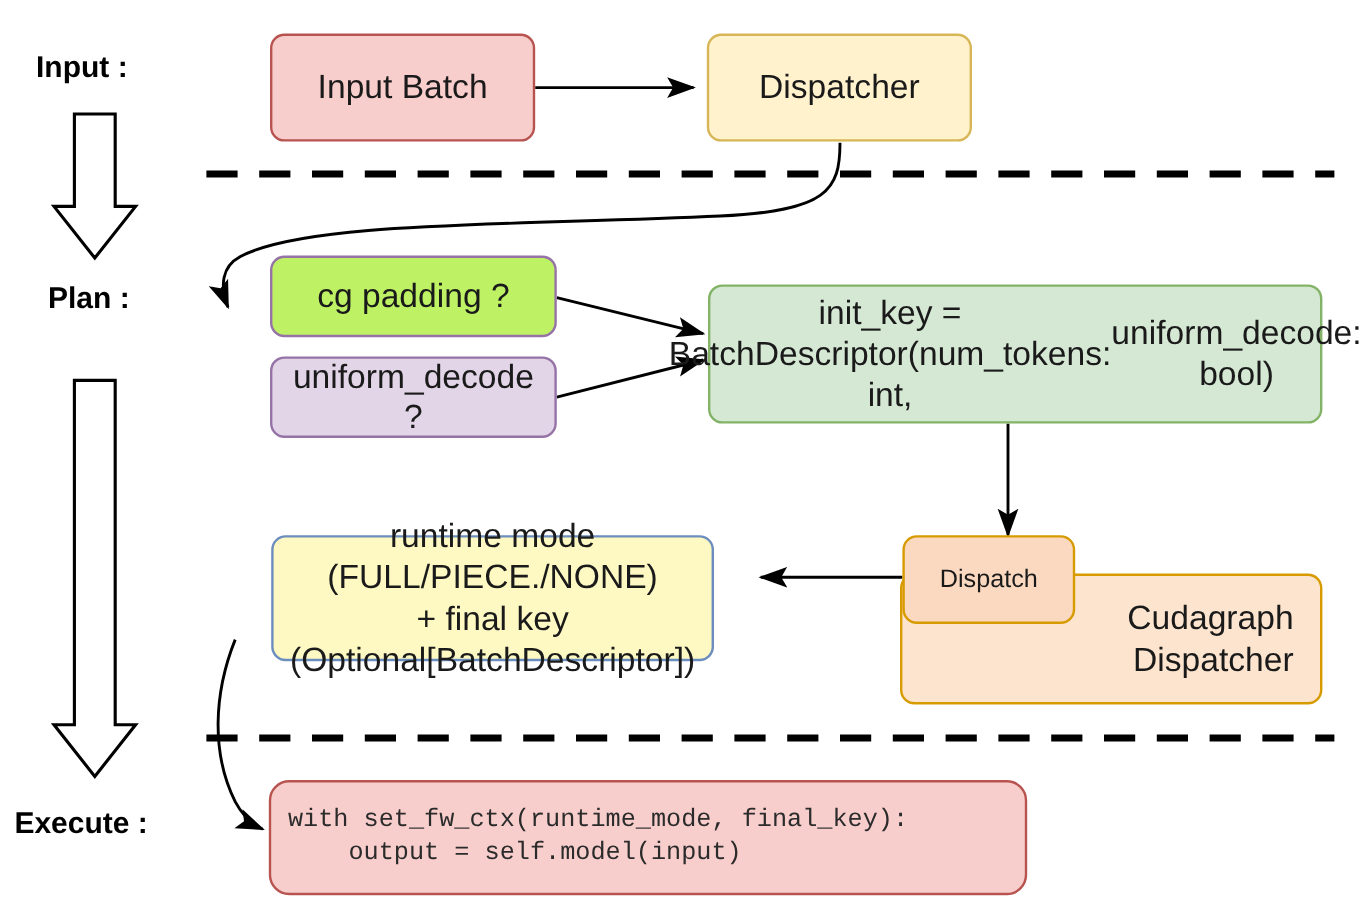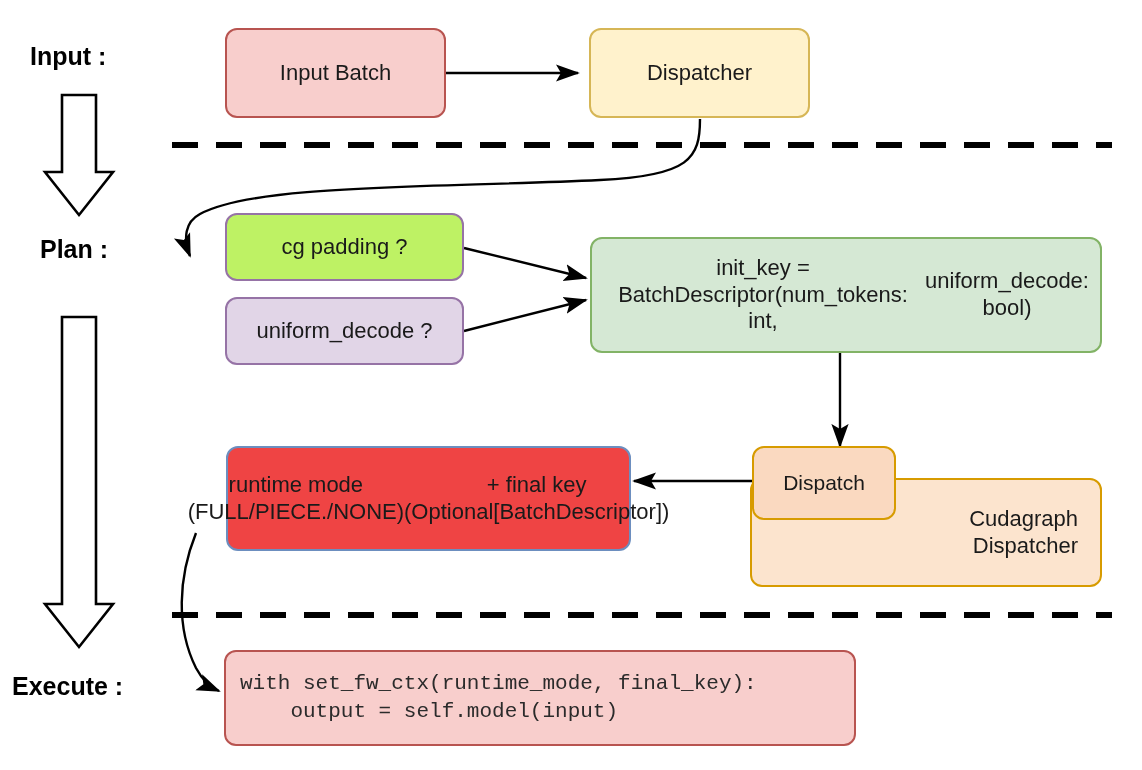--- a/index.html
+++ b/index.html
@@ -27,21 +27,21 @@
     position: absolute;
     box-sizing: border-box;
     border-radius: 12px;
     border-width: 2px;
     border-style: solid;
     display: flex;
     align-items: center;
     justify-content: center;
     text-align: center;
     font-family: "Liberation Sans", sans-serif;
-    font-size: 22px;
+    font-size: 28px;
     color: #1a1a1a;
     line-height: 1.22;
     padding: 4px 10px;
   }
   .node.code {
     font-family: "Liberation Mono", monospace;
     font-size: 21px;
     text-align: left;
     justify-content: flex-start;
     white-space: pre;
@@ -124,36 +124,36 @@
 
   <div class="node" style="left:225px; top:297px; width:239px; height:68px; background:#E1D5E7; border-color:#9673A6;">
     <span class="node-text">uniform_decode ?</span>
   </div>
 
   <div class="node" style="left:590px; top:237px; width:512px; height:116px; background:#D5E8D4; border-color:#82B366; flex-direction:row;">
     <span class="node-text">init_key = BatchDescriptor(num_tokens: int,</span>
     <span class="node-text">uniform_decode: bool)</span>
   </div>
 
-  <div class="node" style="left:226px; top:446px; width:405px; height:105px; background:#ef4444; border-color:#6C8EBF; flex-direction:row;">
+  <div class="node" style="left:226px; top:446px; width:369px; height:105px; background:#fef9c3; border-color:#6C8EBF; flex-direction:column;">
     <span class="node-text">runtime mode (FULL/PIECE./NONE)</span>
     <span class="node-text">+ final key (Optional[BatchDescriptor])</span>
   </div>
 
   <div class="node group" style="left:750px; top:443px; width:352px; height:109px; background:#FCE4CE; border-color:#D79B00;
               flex-direction:column; justify-content:center; align-items:flex-end; padding-right:22px;margin-top:35px;">
     <span class="node-text">Cudagraph</span>
     <span class="node-text">Dispatcher</span>
   </div>
 
   <div class="node" style="left:752px; top:446px; width:144px; height:74px; background:#FAD9C0; border-color:#D79B00; font-size:21px;align-items:center;">
     <span class="node-text">Dispatch</span>
   </div>
 
-  <div class="node code" style="left:224px; top:650px; width:632px; height:96px; background:#F8CECC; border-color:#B85450; flex-direction:column; align-items:flex-start; justify-content:center; padding-left:14px;">
+  <div class="node code" style="left:224px; top:650px; width:632px; height:96px; background:#F8CECC; border-color:#B85450; flex-direction:column; align-items:flex-start; justify-content:center; padding-left:14px;border-radius:17px;">
     <span class="node-text">with set_fw_ctx(runtime_mode, final_key):</span>
     <span class="node-text">    output = self.model(input)</span>
   </div>
 
   <svg class="layer over" viewBox="0 0 1142 770">
 
     <g>
       <path d="M172,145 L1112,145" stroke="#000000" stroke-width="6" stroke-dasharray="26,18" fill="none" stroke-linecap="butt"></path>
     </g>
 

